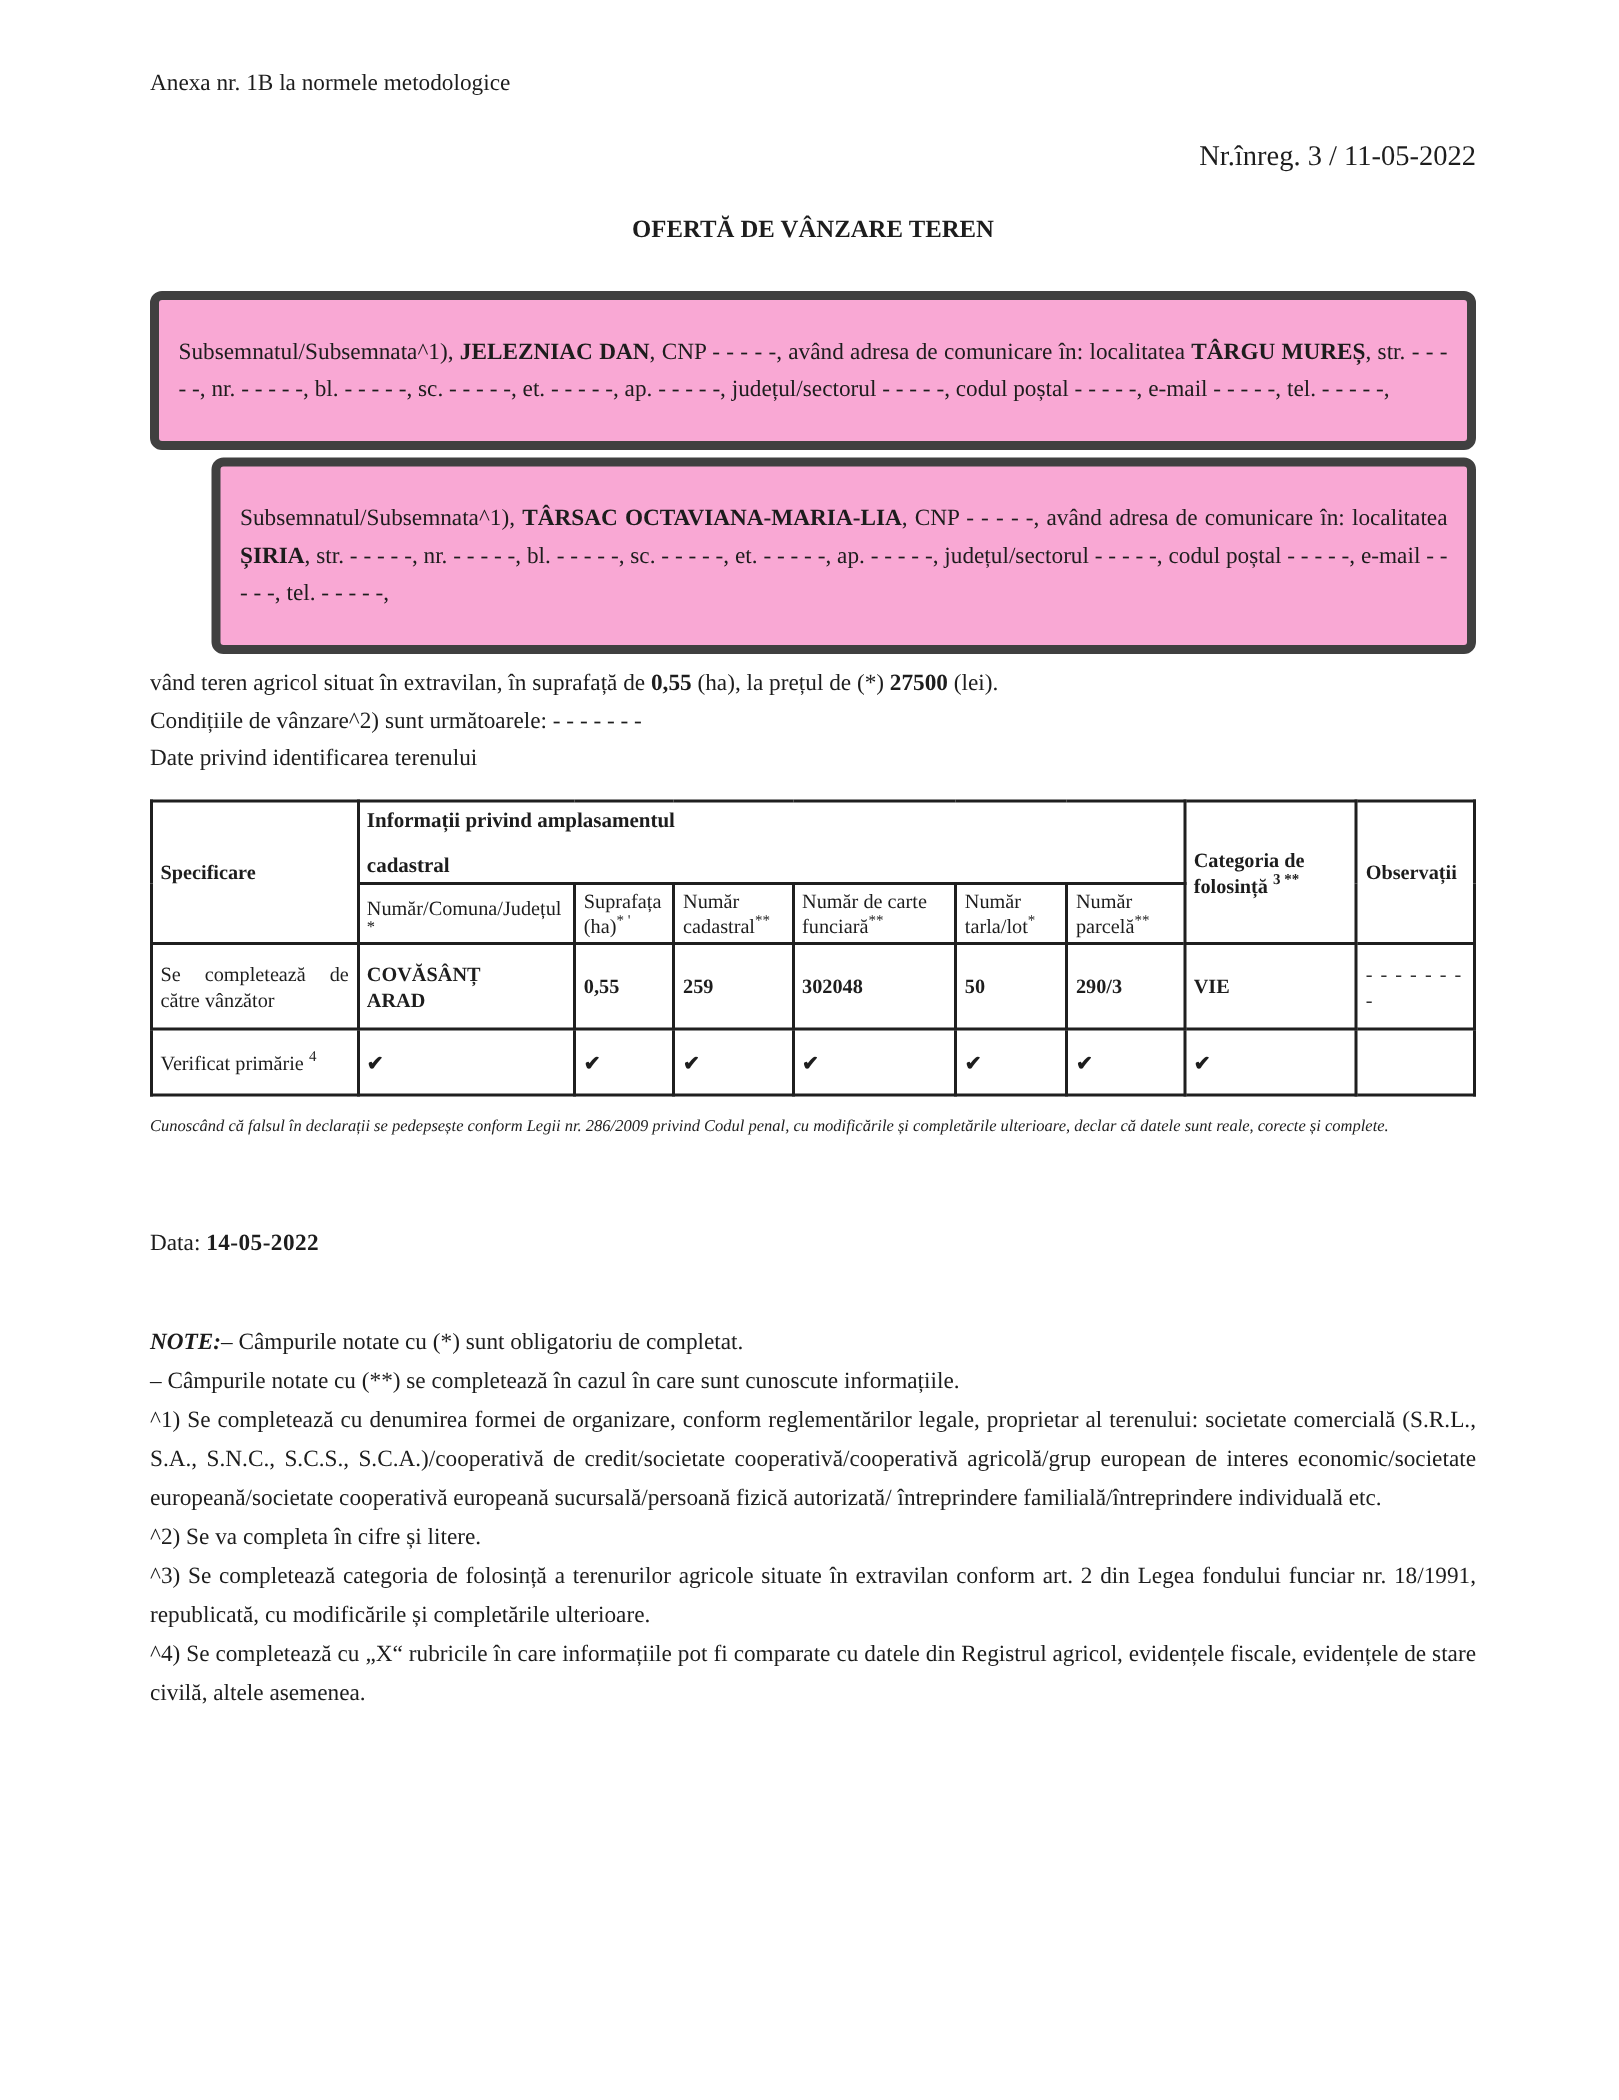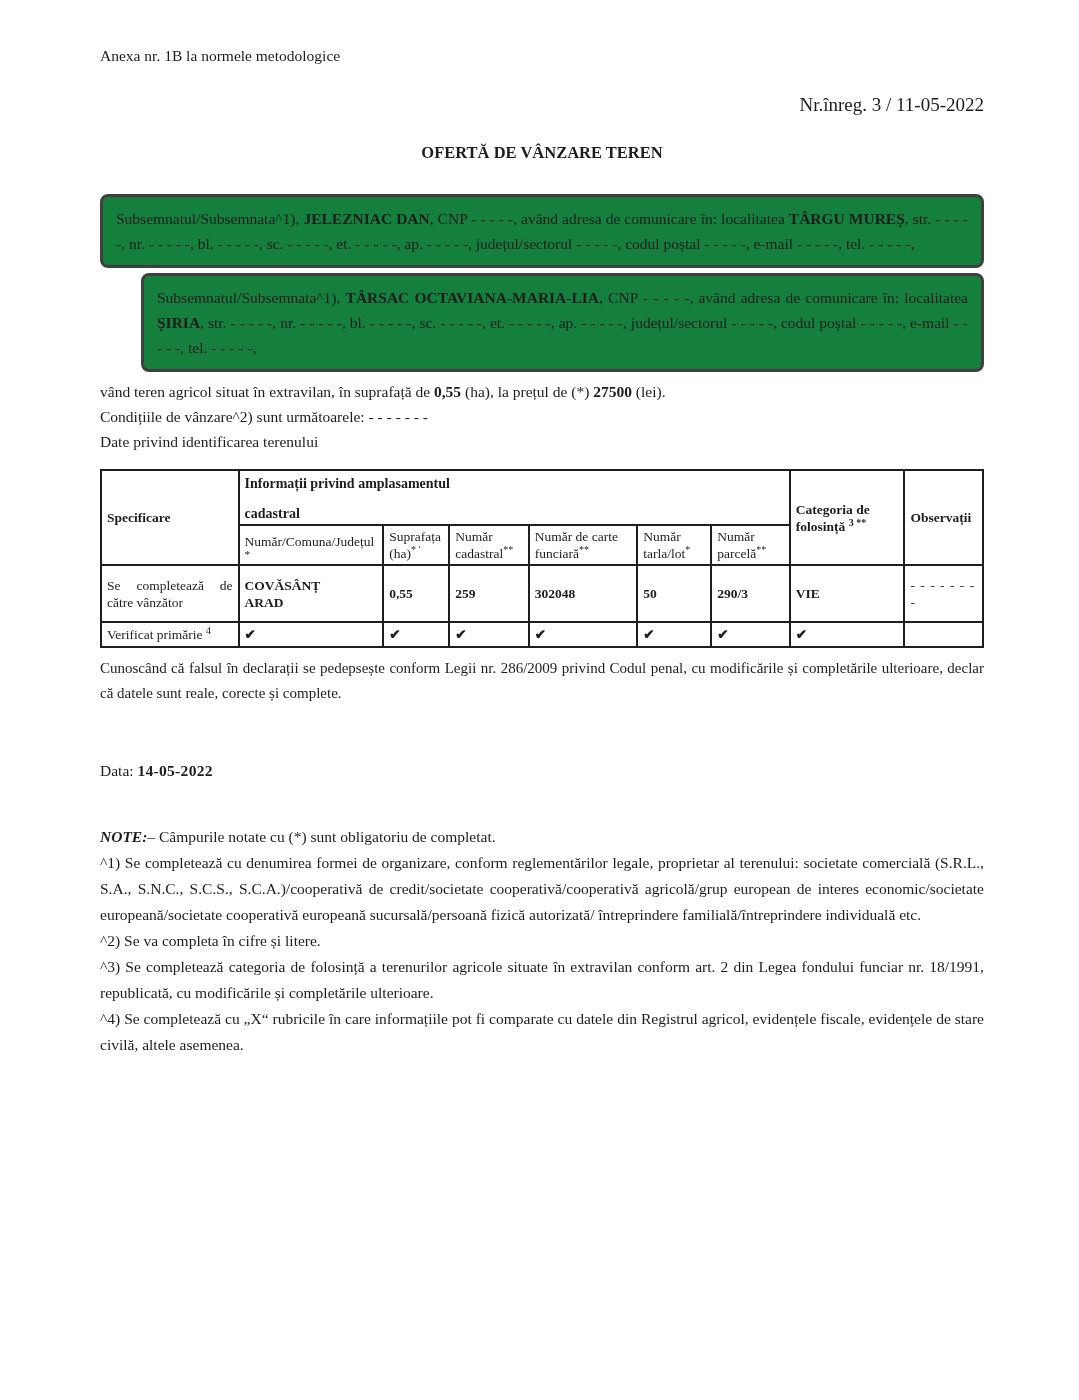--- a/index.html
+++ b/index.html
@@ -9,24 +9,24 @@
     color:#1d1d1d;
     -webkit-font-smoothing:antialiased;
   }
   .page { padding:47px 95px 0 100px; box-sizing:border-box; }
 
   .anexa { font-size:15.5px; }
   .regno { text-align:right; font-size:19px; margin-top:29px; }
   .title { text-align:center; font-size:16.5px; font-weight:bold; margin:27px 0 0 0; }
 
   .box {
-    border:3px solid #404040;
+    border:6px solid #404040;
     border-radius:8px;
-    padding:9px 13px;
-    background:#15803d;
+    padding:22px 13px;
+    background:#f9a8d4;
   }
   .box-1 { margin-top:31px; }
   .box-2 { margin-top:5px;margin-left:41px; }
   .box p { margin:0; text-align:justify; font-size:15.5px; line-height:25px; }
 
   .body-block { margin-top:7px; }
   .body-line { margin:0; font-size:15.5px; line-height:25px; }
 
   table.land {
     width:100%;
@@ -38,34 +38,34 @@
     border:2px solid #1f1f1f;
     padding:2px 5px;
     vertical-align:middle;
     box-sizing:border-box;
     font-size:13.5px;
     line-height:17px;
   }
   tr.hdr-top  { height:53px; }
   tr.hdr-sub  { height:38px; }
   tr.row-data { height:57px; }
-  tr.row-ver  { height:25px; }
+  tr.row-ver  { height:44px; }
 
   td.bold { font-weight:bold; font-size:14px; }
   td.group-cell div.g1 { font-weight:bold; font-size:14px; margin-top:2px; }
   td.group-cell div.g2 { font-weight:bold; font-size:14px; margin-top:13px; }
   .sup-below { display:block; line-height:8px; font-size:11px; }
   sup { font-size:10px; line-height:0; }
   td.label-cell { text-align:justify; font-size:13.5px; padding:3px 7px; }
   td.city-cell { font-weight:bold; font-size:14px; white-space:pre-line; }
   td.val-cell { font-weight:bold; font-size:14px; }
   td.dash-cell { font-size:13px; letter-spacing:1px; color:#333; }
   td.chk-cell { font-weight:bold; font-size:16px; }
 
-  .legal { margin:8px 0 0 0; text-align:justify; font-size:15px; line-height:25px; }
+  .legal { margin:8px 0 0 0; text-align:justify; font-size:11px; line-height:25px;font-style:italic; }
 
   .date-line { margin:56px 0 0 0; font-size:15.5px; }
   .date-line b { letter-spacing:.3px; }
 
   .notes { margin-top:44px; }
   .notes p { margin:0; font-size:15.5px; line-height:26px; }
   .notes p.just { text-align:justify; }
   .note-title { font-weight:bold; font-style:italic; }
 </style>
 </head>
@@ -170,19 +170,20 @@
       </tr>
     </tbody>
   </table>
 
   <p class="legal">Cunoscând că falsul în declarații se pedepsește conform Legii nr. 286/2009 privind Codul penal, cu modificările și completările ulterioare, declar că datele sunt reale, corecte și complete.</p>
 
   <p class="date-line"><span>Data: </span><b>14-05-2022</b></p>
 
   <div class="notes">
     <p><span class="note-title">NOTE:</span><span>– Câmpurile notate cu (*) sunt obligatoriu de completat.</span></p>
+    <p>– Câmpurile notate cu (**) se completează în cazul în care sunt cunoscute informațiile.</p>
     <p class="just">^1) Se completează cu denumirea formei de organizare, conform reglementărilor legale, proprietar al terenului: societate comercială (S.R.L., S.A., S.N.C., S.C.S., S.C.A.)/cooperativă de credit/societate cooperativă/cooperativă agricolă/grup european de interes economic/societate europeană/societate cooperativă europeană sucursală/persoană fizică autorizată/ întreprindere familială/întreprindere individuală etc.</p>
     <p>^2) Se va completa în cifre și litere.</p>
     <p class="just">^3) Se completează categoria de folosință a terenurilor agricole situate în extravilan conform art. 2 din Legea fondului funciar nr. 18/1991, republicată, cu modificările și completările ulterioare.</p>
     <p class="just">^4) Se completează cu „X“ rubricile în care informațiile pot fi comparate cu datele din Registrul agricol, evidențele fiscale, evidențele de stare civilă, altele asemenea.</p>
   </div>
 
 </div>
 
 </body></html>

